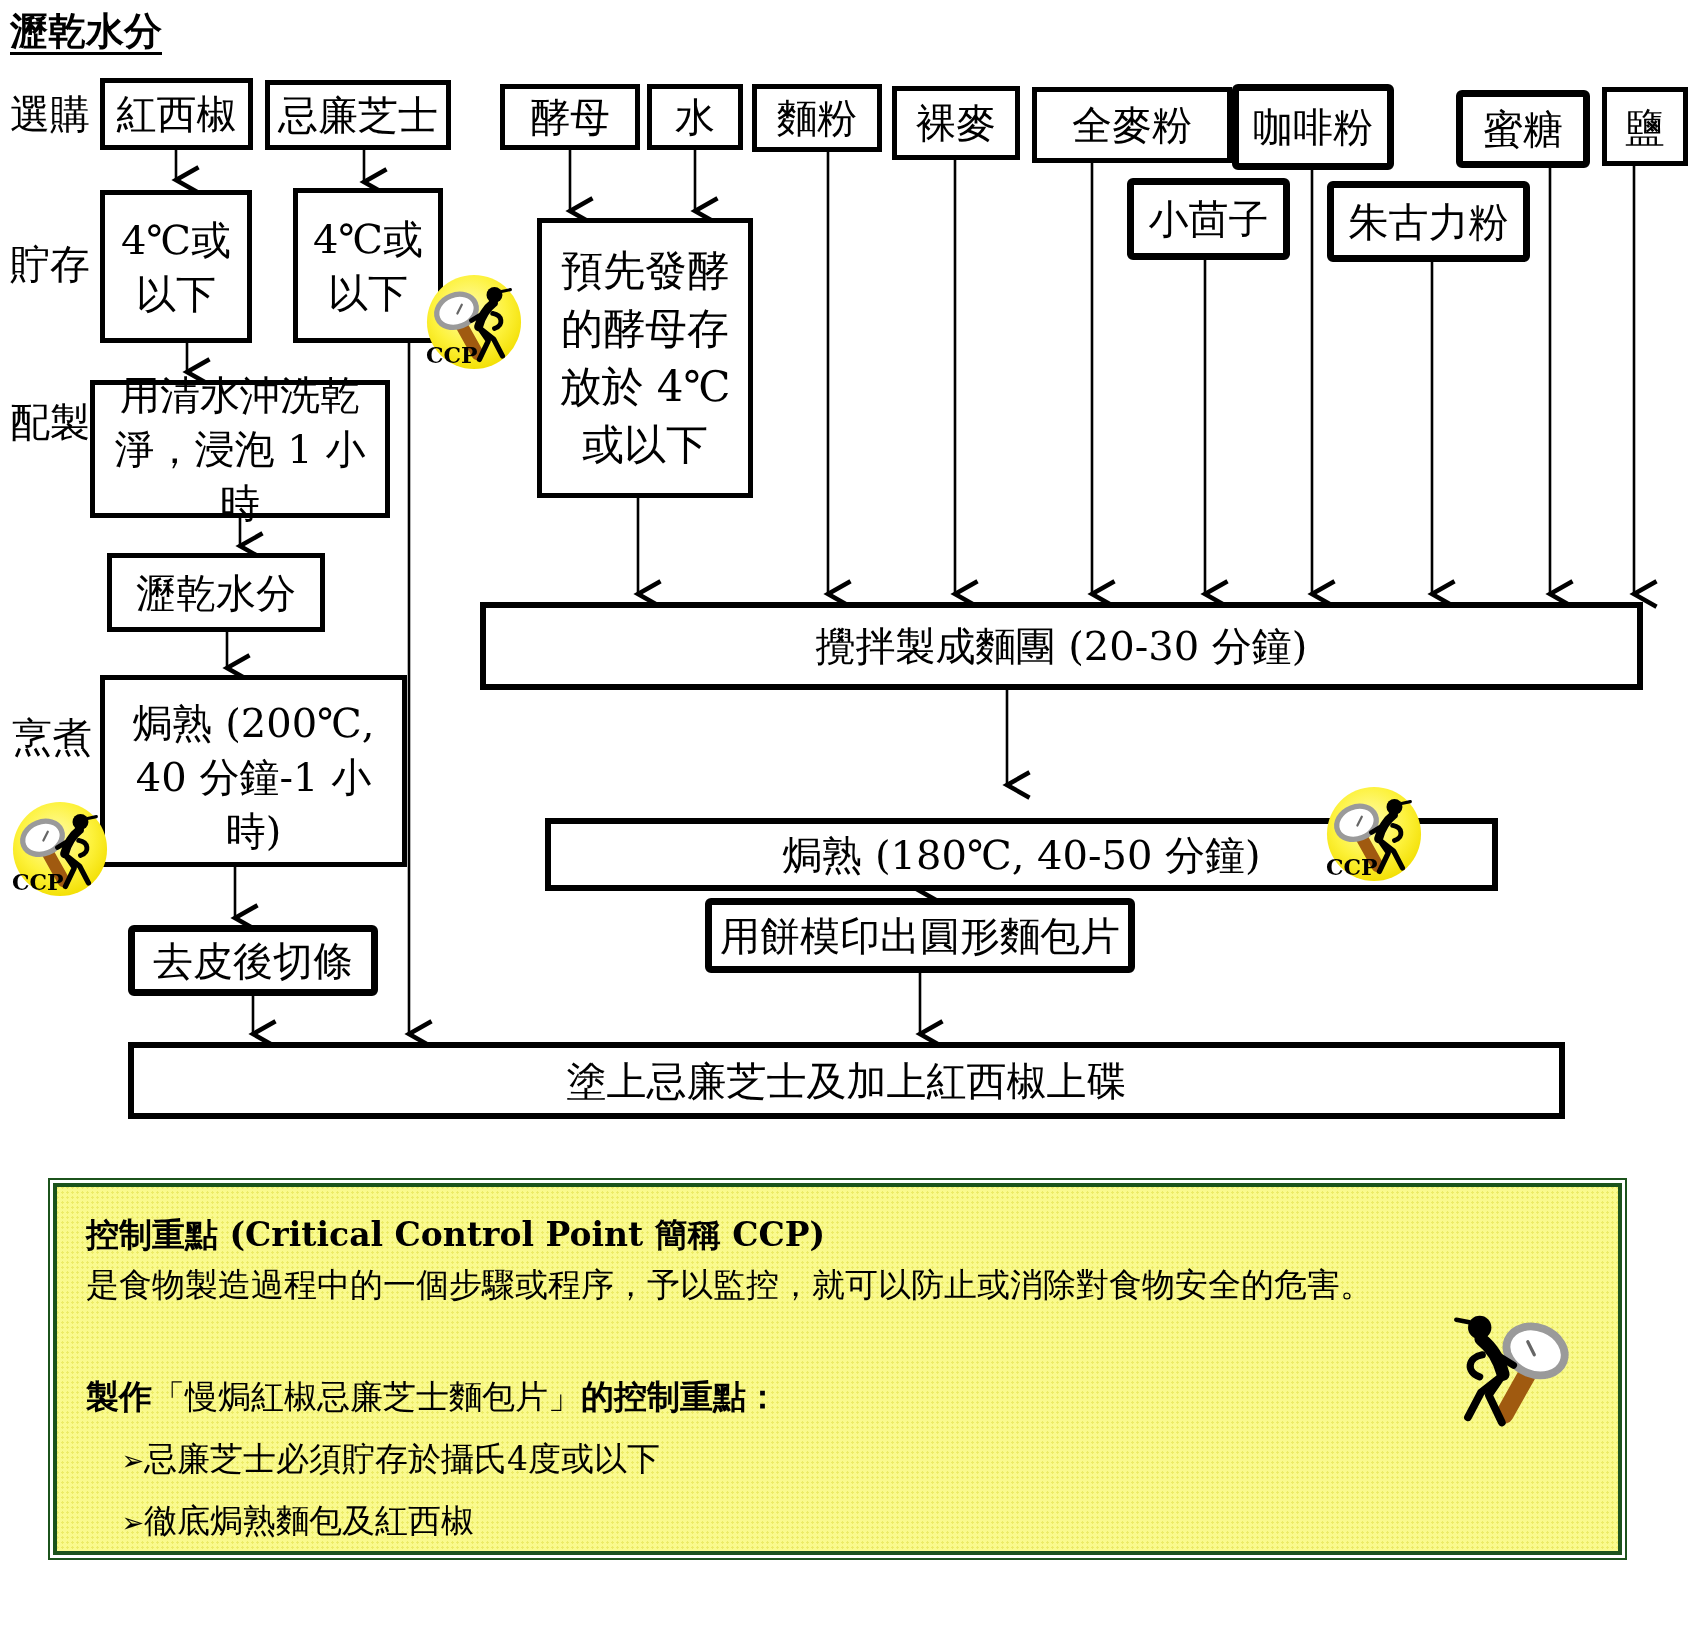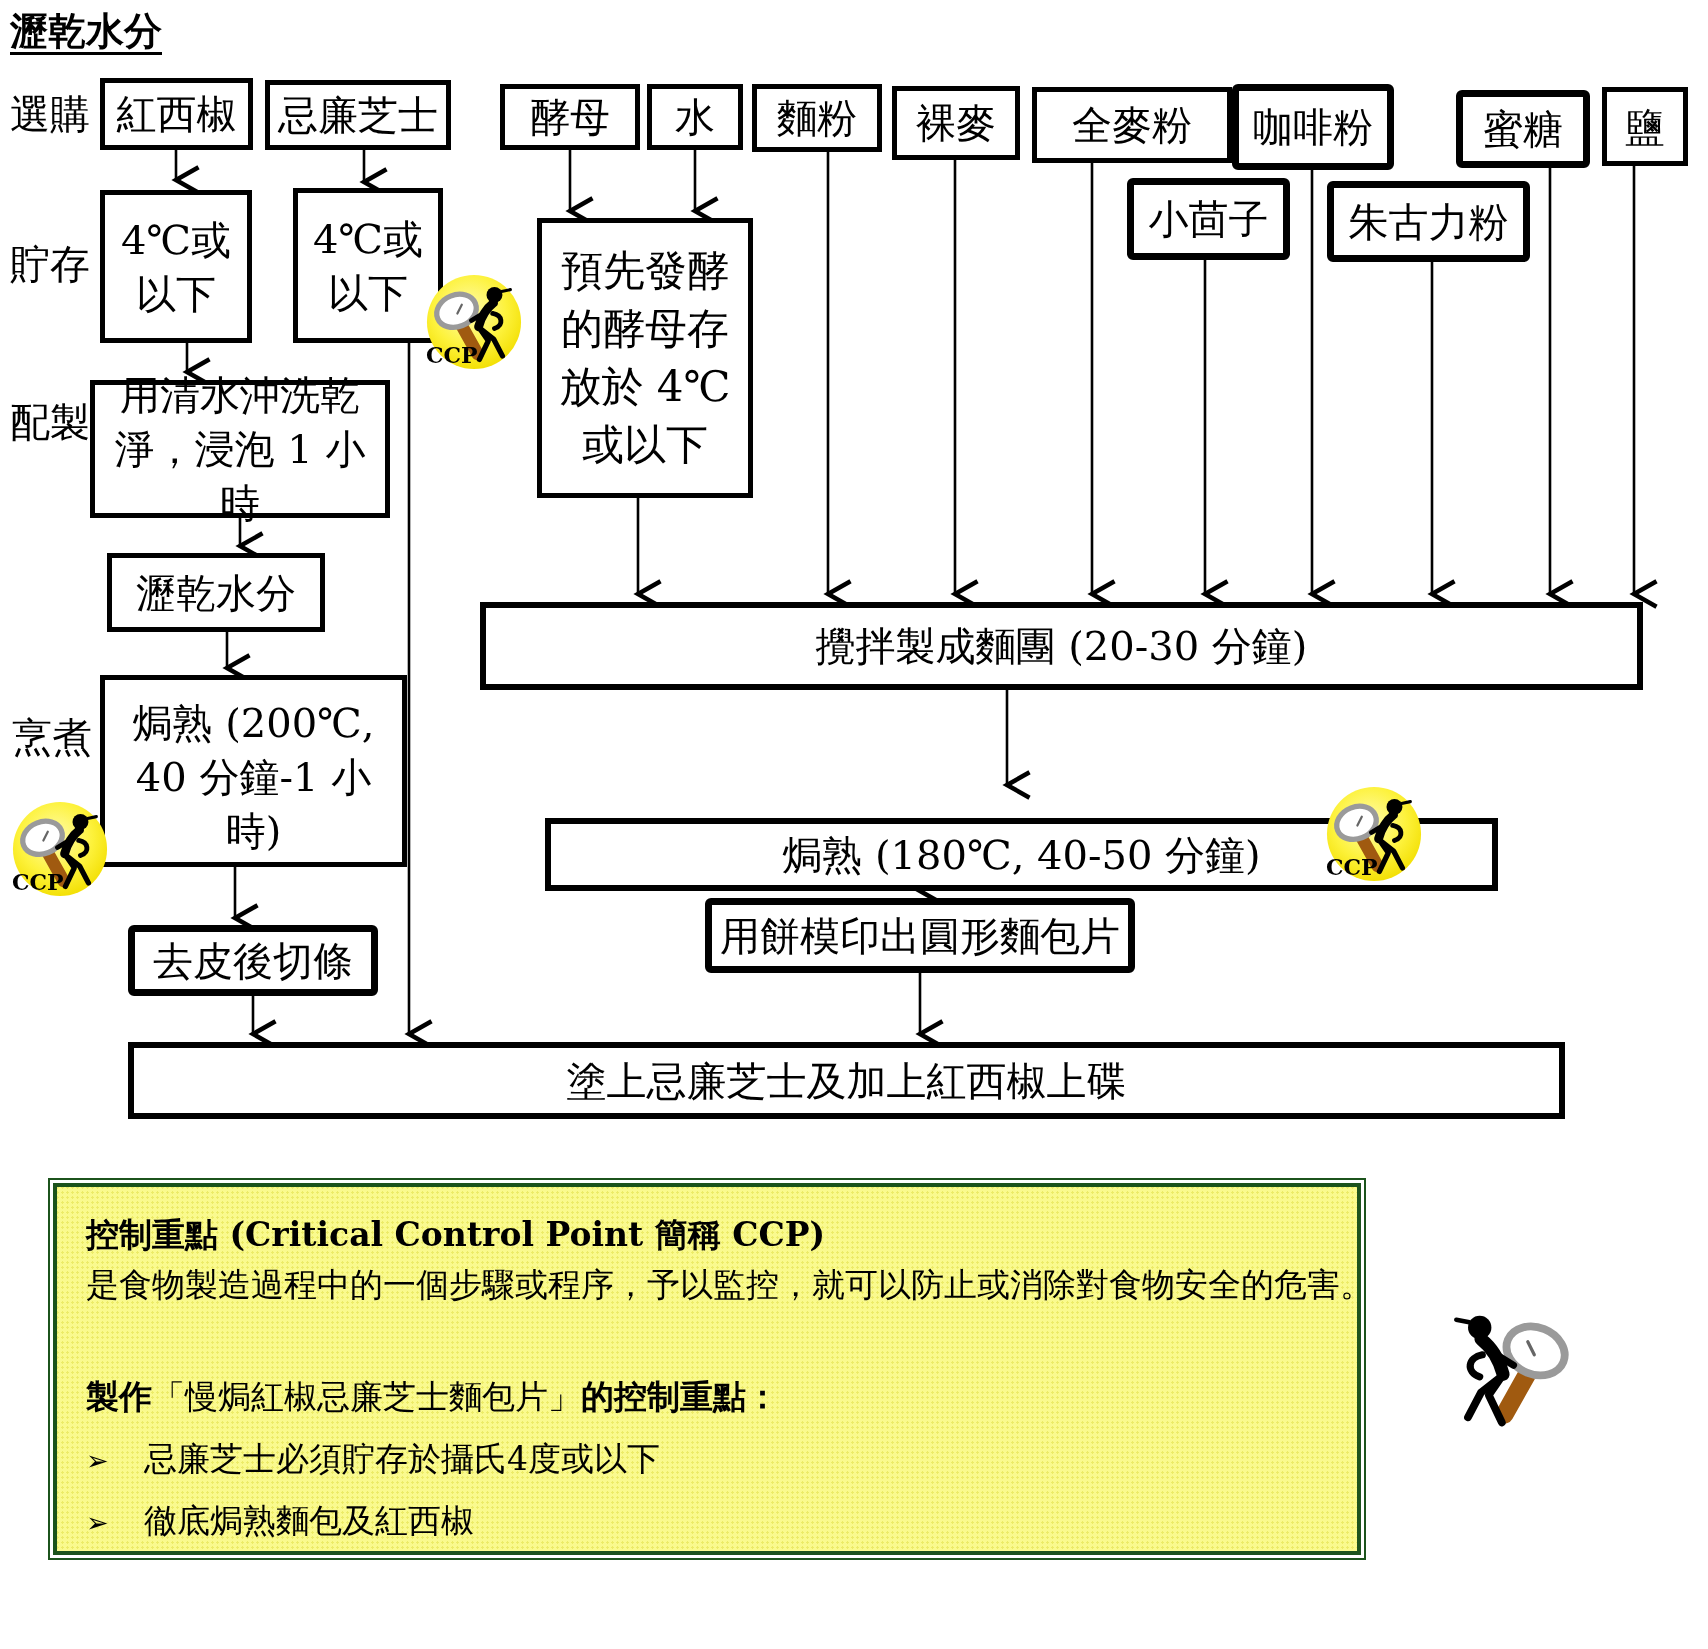--- a/index.html
+++ b/index.html
@@ -23,27 +23,28 @@
   #lines{position:absolute;left:0;top:0;z-index:1;}
   
   .ccp-icon{width:96px;height:96px;z-index:3;}
   .ccp-icon svg{display:block;width:96px;height:96px;}
   .ccp-text{
     position:absolute;left:0px;bottom:2px;font-size:22px;font-weight:bold;
     font-family:"DejaVu Serif","Liberation Serif",serif;z-index:4;
   }
   
   #info-box{
-    left:48px;top:1178px;width:1318px;height:382px;box-sizing:border-box;
+    left:48px;top:1178px;width:1579px;height:382px;box-sizing:border-box;
     background-color:#FAFA8E;
     background-image:radial-gradient(#eceb67 1px, rgba(0,0,0,0) 1.3px);
     background-size:5px 5px;
     border:2px solid #1c531c;
     box-shadow:inset 0 0 0 3px #ffffff, inset 0 0 0 7px #1c531c;
     z-index:2;
+    text-align:right;
   }
   .info-line{position:absolute;left:36px;font-size:33px;line-height:1.3;white-space:nowrap;}
   .bold{font-weight:bold;}
   .bullet-glyph{display:inline-block;width:58px;font-size:27px;vertical-align:middle;}
   #info-figure{position:absolute;left:1368px;top:128px;width:178px;height:130px;}
   #info-figure svg{width:100%;height:100%;}
 </style>
 </head>
 <body>
 

